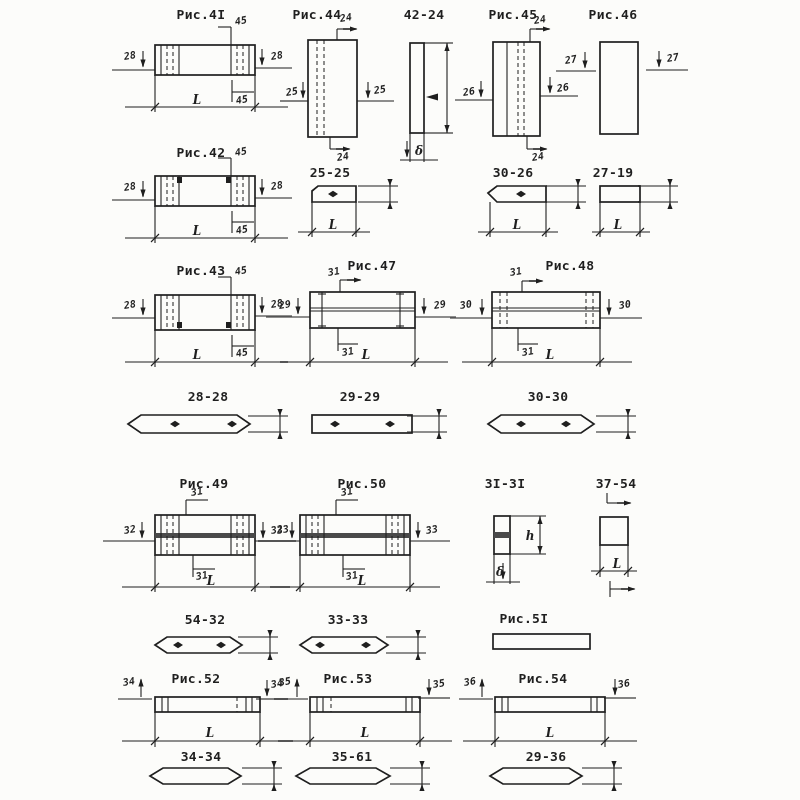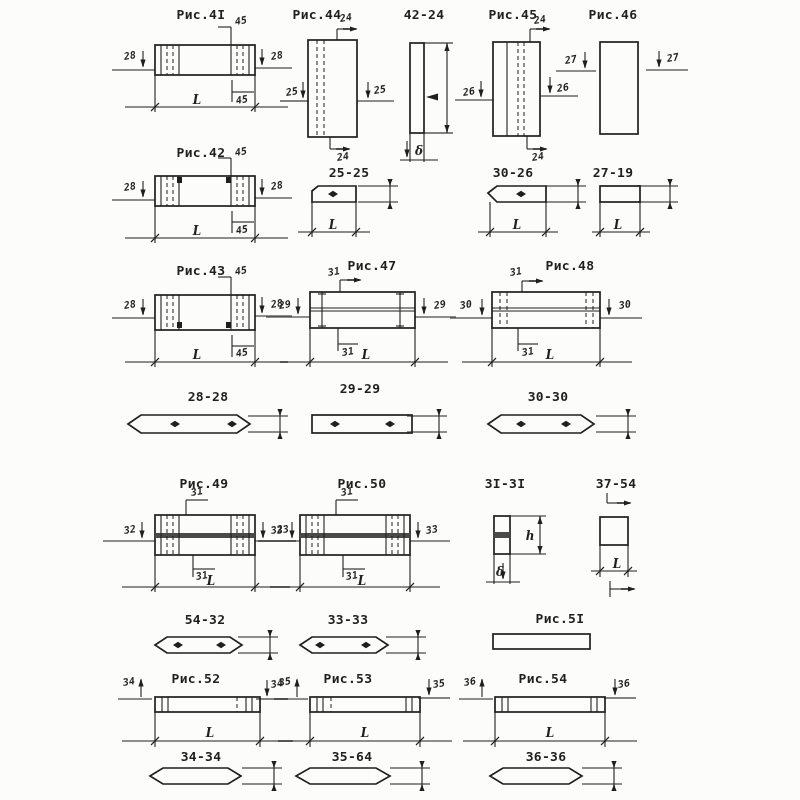--- a/index.html
+++ b/index.html
@@ -461,42 +461,42 @@
 </svg>
 
 <div>
 
   <span class="lbl t" style="left:201px;top:14px">Рис.4I</span>
   <span class="lbl t" style="left:317px;top:14px">Рис.44</span>
   <span class="lbl t" style="left:424px;top:14px">42-24</span>
   <span class="lbl t" style="left:513px;top:14px">Рис.45</span>
   <span class="lbl t" style="left:613px;top:14px">Рис.46</span>
   <span class="lbl t" style="left:201px;top:152px">Рис.42</span>
-  <span class="lbl t" style="left:349px;top:172px">25-25</span>
+  <span class="lbl t" style="left:330px;top:172px">25-25</span>
   <span class="lbl t" style="left:513px;top:172px">30-26</span>
   <span class="lbl t" style="left:613px;top:172px">27-19</span>
   <span class="lbl t" style="left:201px;top:270px">Рис.43</span>
   <span class="lbl t" style="left:372px;top:265px">Рис.47</span>
   <span class="lbl t" style="left:570px;top:265px">Рис.48</span>
   <span class="lbl t" style="left:208px;top:396px">28-28</span>
-  <span class="lbl t" style="left:360px;top:388px">29-29</span>
+  <span class="lbl t" style="left:360px;top:396px">29-29</span>
   <span class="lbl t" style="left:548px;top:396px">30-30</span>
   <span class="lbl t" style="left:204px;top:483px">Рис.49</span>
   <span class="lbl t" style="left:362px;top:483px">Рис.50</span>
   <span class="lbl t" style="left:505px;top:483px">3I-3I</span>
   <span class="lbl t" style="left:616px;top:483px">37-54</span>
   <span class="lbl t" style="left:205px;top:619px">54-32</span>
   <span class="lbl t" style="left:348px;top:619px">33-33</span>
-  <span class="lbl t" style="left:560px;top:618px">Рис.5I</span>
+  <span class="lbl t" style="left:524px;top:618px">Рис.5I</span>
   <span class="lbl t" style="left:196px;top:678px">Рис.52</span>
   <span class="lbl t" style="left:348px;top:678px">Рис.53</span>
   <span class="lbl t" style="left:543px;top:678px">Рис.54</span>
   <span class="lbl t" style="left:201px;top:756px">34-34</span>
-  <span class="lbl t" style="left:352px;top:756px">35-64</span>
-  <span class="lbl t" style="left:546px;top:756px">36-36</span>
+  <span class="lbl t" style="left:352px;top:756px">35-61</span>
+  <span class="lbl t" style="left:546px;top:756px">29-36</span>
 
   <span class="lbl m" style="left:130px;top:56px">28</span>
   <span class="lbl m" style="left:277px;top:56px">28</span>
   <span class="lbl m" style="left:241px;top:21px">45</span>
   <span class="lbl m" style="left:242px;top:100px">45</span>
 
   <span class="lbl m" style="left:130px;top:187px">28</span>
   <span class="lbl m" style="left:277px;top:186px">28</span>
   <span class="lbl m" style="left:241px;top:152px">45</span>
   <span class="lbl m" style="left:242px;top:230px">45</span>

